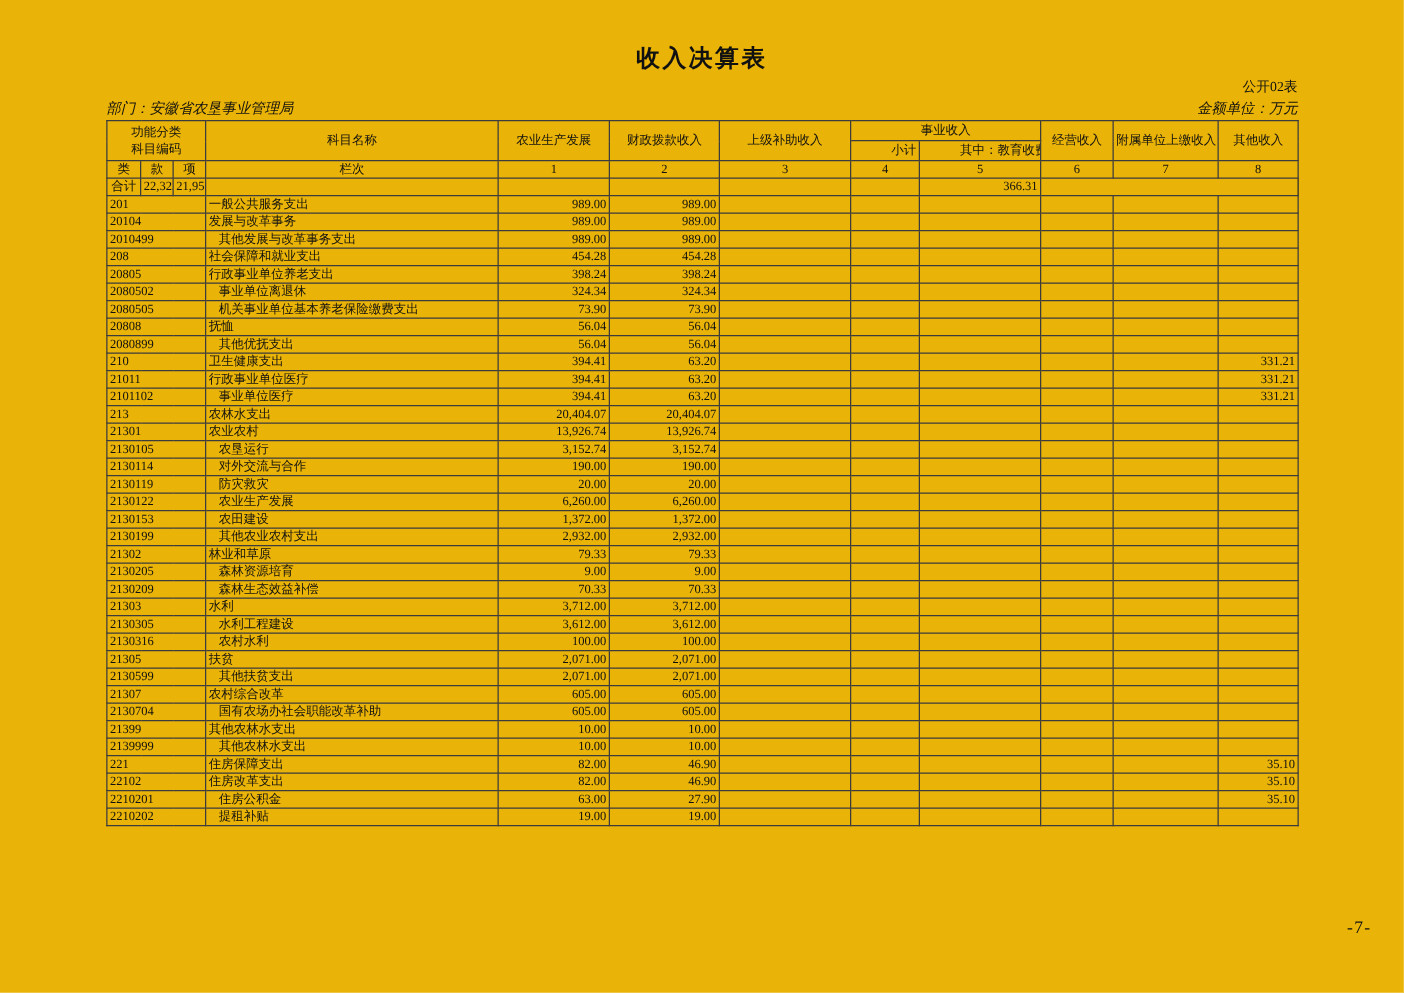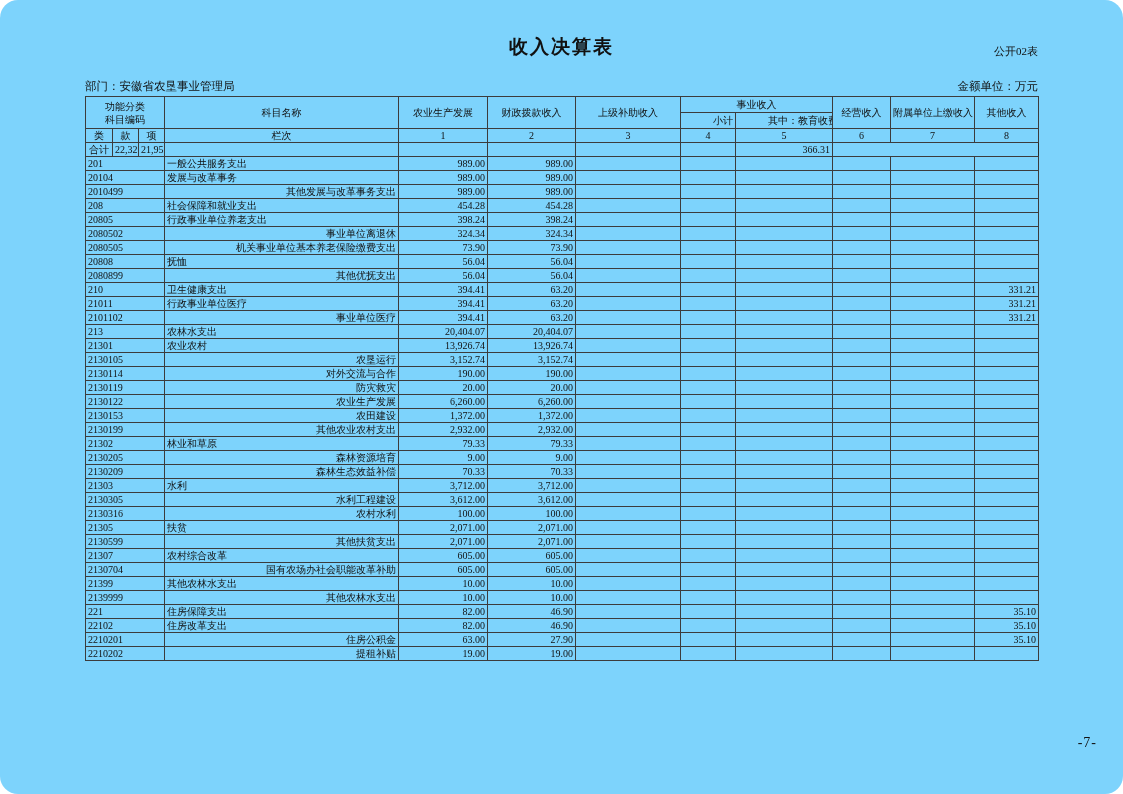--- a/index.html
+++ b/index.html
@@ -5,35 +5,36 @@
   * { box-sizing: border-box; }
   html, body { margin: 0; padding: 0; }
   body {
     width: 1123px; height: 794px;
     background: #ffffff;
     font-family: "Liberation Serif", "DejaVu Serif", serif;
     color: #111;
     position: relative;
     overflow: hidden;
   }
-  .sheet { position: absolute; inset: 0; width: 1123px; height: 794px; background: #7dd3fc; border-radius: 18px; }
+  .sheet { position: absolute; inset: 0; width: 1123px; height: 794px; background: #eab308; }
 
   .title {
     position: absolute; top: 34px; left: 0; width: 100%;
     text-align: center; font-size: 19px; font-weight: 700; letter-spacing: 2px;
   }
   .table-code {
-    position: absolute; top: 44px; right: 85px;
+    position: absolute; top: 62px; right: 85px;
     font-size: 11px;
     margin-left: 23px;
   }
   .meta-row {
     position: absolute; top: 79px; left: 85px; width: 953px;
     display: flex; justify-content: space-between;
     font-size: 11.5px;
+    font-style: italic;
   }
 
   table.report {
     position: absolute; top: 96px; left: 85px;
     width: 953px; border-collapse: collapse; table-layout: fixed;
     border: 1.5px solid #2b2b2b;
   }
   table.report th, table.report td {
     border: 1px solid #3c3c3c;
     font-weight: 400;
@@ -47,21 +48,21 @@
   }
   thead th { text-align: center; padding: 0 1px; }
   tr.hrow1 th { height: 16px; }
   tr.hrow2 th { height: 16px; padding-left: 32px; }
   tr.lanci-row th, tr.lanci-row td { height: 13px; }
   .two-line { line-height: 14px; }
   .two-line span { display: block; }
 
   td.code { text-align: left; padding-left: 2px; margin-left: 24px; }
   td.name { text-align: left; padding-left: 3px; }
-  td.name.indent { padding-left: 10px; text-align: right; }
+  td.name.indent { padding-left: 10px; }
   td.num { text-align: right; padding-right: 3px; }
   td.center { text-align: center; }
 
   .note {
     position: absolute; top: 701px; left: 85px; width: 980px;
     font-size: 11px;
   }
   .pagenum {
     position: absolute; top: 735px; right: 26px;
     font-size: 14px; letter-spacing: 1px;

